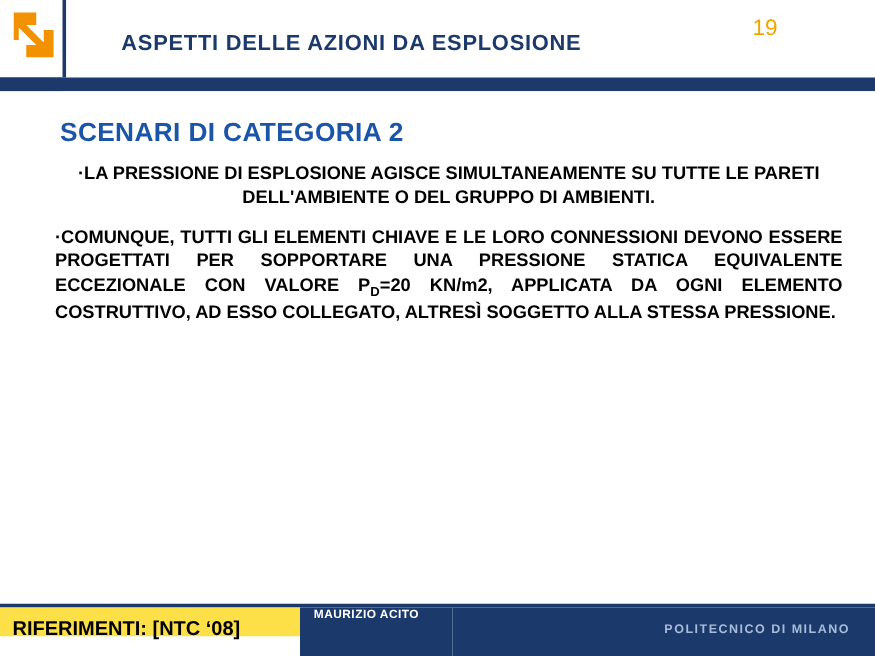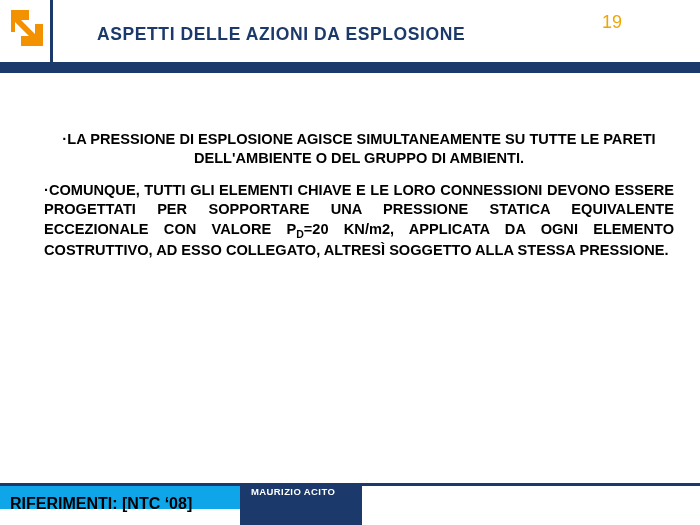--- a/index.html
+++ b/index.html
@@ -138,21 +138,21 @@
     width: 700px;
     height: 3px;
     background: #1b3a6b;
   }
   .footer-left {
     position: absolute;
     left: 0;
     top: 3px;
     width: 240px;
     height: 23px;
-    background: #0ea5e9;
+    background: #fde047;
   }
   .footer-ref {
     position: absolute;
     left: 10px;
     top: 9px;
     font-size: 16px;
     font-weight: bold;
     color: #000000;
   }
   .footer-mid {
@@ -202,31 +202,35 @@
   <div class="header-title-area">
     <div class="header-title">ASPETTI DELLE AZIONI DA ESPLOSIONE</div>
     <div class="page-number">19</div>
   </div>
 </div>
 <div class="header-blue-bar">
   <div class="accent"></div>
 </div>
 
 <div class="content">
+  <div class="slide-heading">SCENARI DI CATEGORIA 2</div>
 
   <div class="bullet-block bullet-1">
     <span class="bullet-mark">·</span><span>LA PRESSIONE DI ESPLOSIONE AGISCE SIMULTANEAMENTE SU TUTTE LE PARETI DELL'AMBIENTE O DEL GRUPPO DI AMBIENTI.</span>
   </div>
 
   <div class="bullet-block bullet-2 justify">
     <span class="bullet-mark">·</span><span>COMUNQUE, TUTTI GLI ELEMENTI CHIAVE E LE LORO CONNESSIONI DEVONO ESSERE PROGETTATI PER SOPPORTARE UNA PRESSIONE STATICA EQUIVALENTE ECCEZIONALE CON VALORE P</span><span class="sub">D</span><span>=20 KN/m2, APPLICATA DA OGNI ELEMENTO COSTRUTTIVO, AD ESSO COLLEGATO, ALTRESÌ SOGGETTO ALLA STESSA PRESSIONE.</span>
   </div>
 </div>
 
 <div class="footer">
   <div class="footer-rule"></div>
   <div class="footer-left">
     <div class="footer-ref">RIFERIMENTI: [NTC ‘08]</div>
   </div>
   <div class="footer-mid">
     <div class="footer-author">MAURIZIO ACITO</div>
   </div>
+  <div class="footer-right">
+    <div class="footer-univ">POLITECNICO DI MILANO</div>
+  </div>
 </div>
 
 </body></html>

